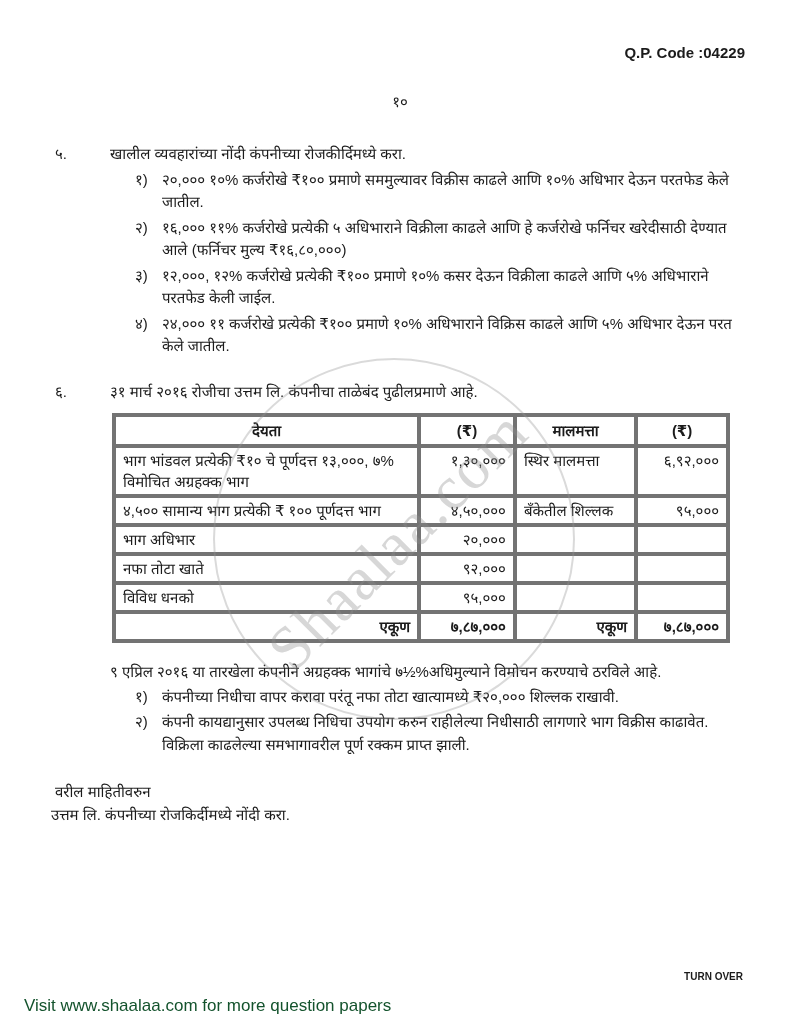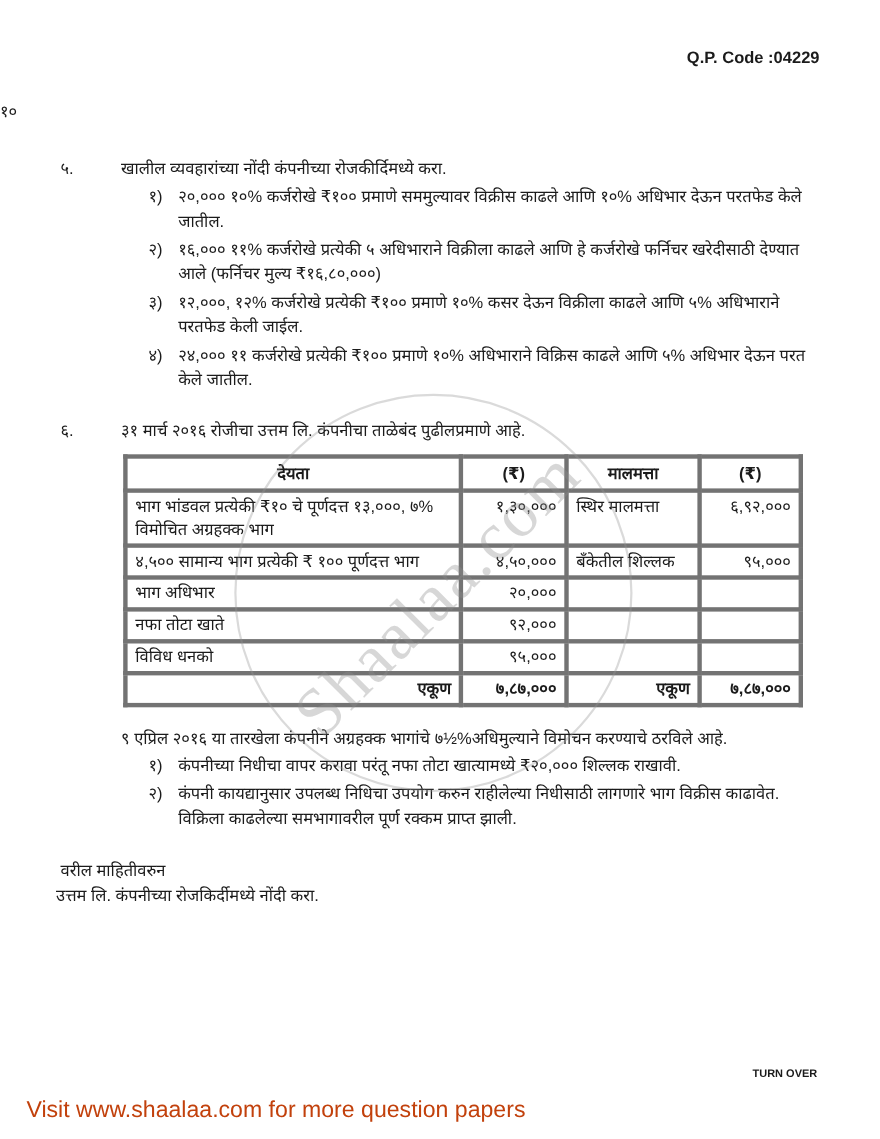--- a/index.html
+++ b/index.html
@@ -17,21 +17,21 @@
   .page { position: relative; width: 800px; height: 817px; }
   .content { position: relative; z-index: 1; }
 
   .qp-code {
     text-align: right;
     padding: 42px 55px 0 0;
     font-weight: bold;
     font-size: 15px;
   }
   .page-number {
-    text-align: left;
+    text-align: center;
     margin-top: 26px;
     font-size: 15px;
   }
 
   .question { display: flex; padding: 0 55px; }
   .q5 { margin-top: 30px; }
   .q6 { margin-top: 20px; }
   .qnum { width: 55px; flex: none; }
   .qbody { flex: 1; min-width: 0; }
   .qtext { margin-bottom: 3px; }
@@ -67,22 +67,22 @@
   .turn-over {
     position: absolute;
     top: 969px; right: 57px;
     font-weight: bold;
     font-size: 10px;
     z-index: 1;
   }
   .site-footer {
     position: absolute;
     left: 24px; top: 993px;
-    font-size: 21px;
-    color: #c2410c;
+    font-size: 17px;
+    color: #14532d;
     z-index: 1;
   }
 
   .watermark {
     position: absolute; inset: 0;
     pointer-events: none;
     z-index: 2;
   }
   .wm-circle {
     position: absolute;

